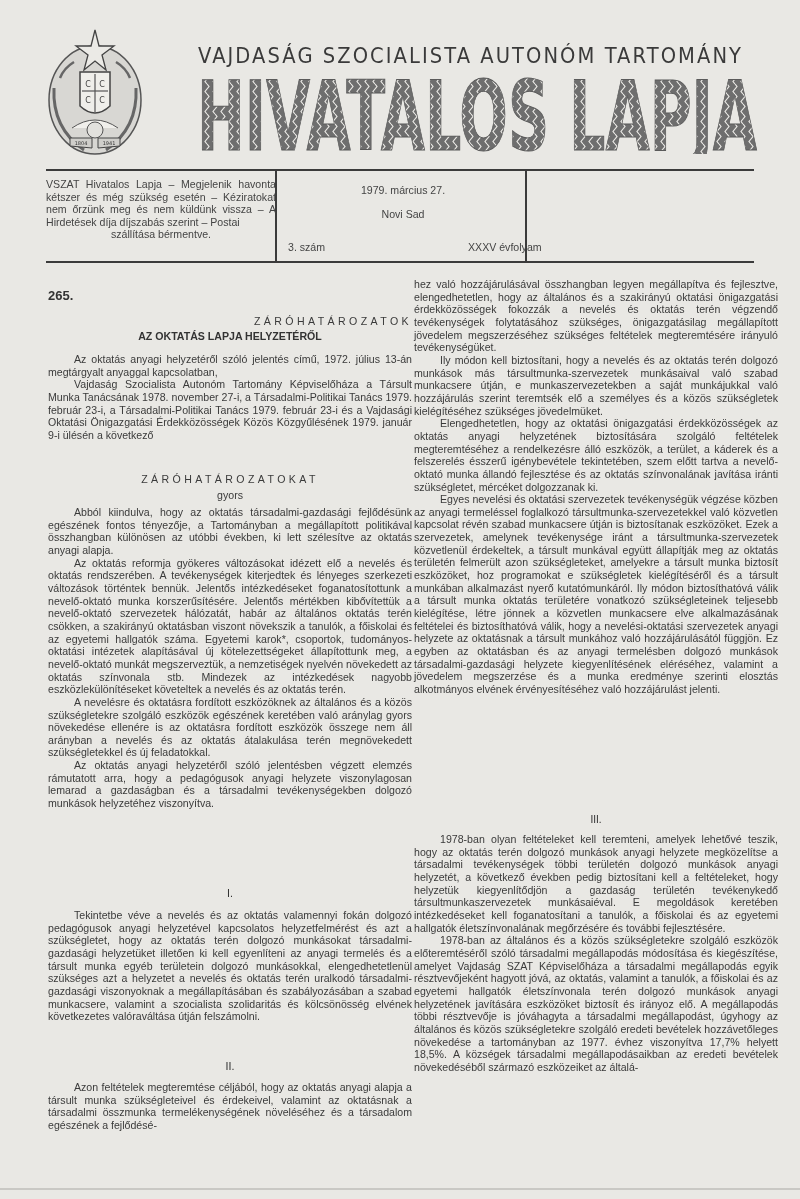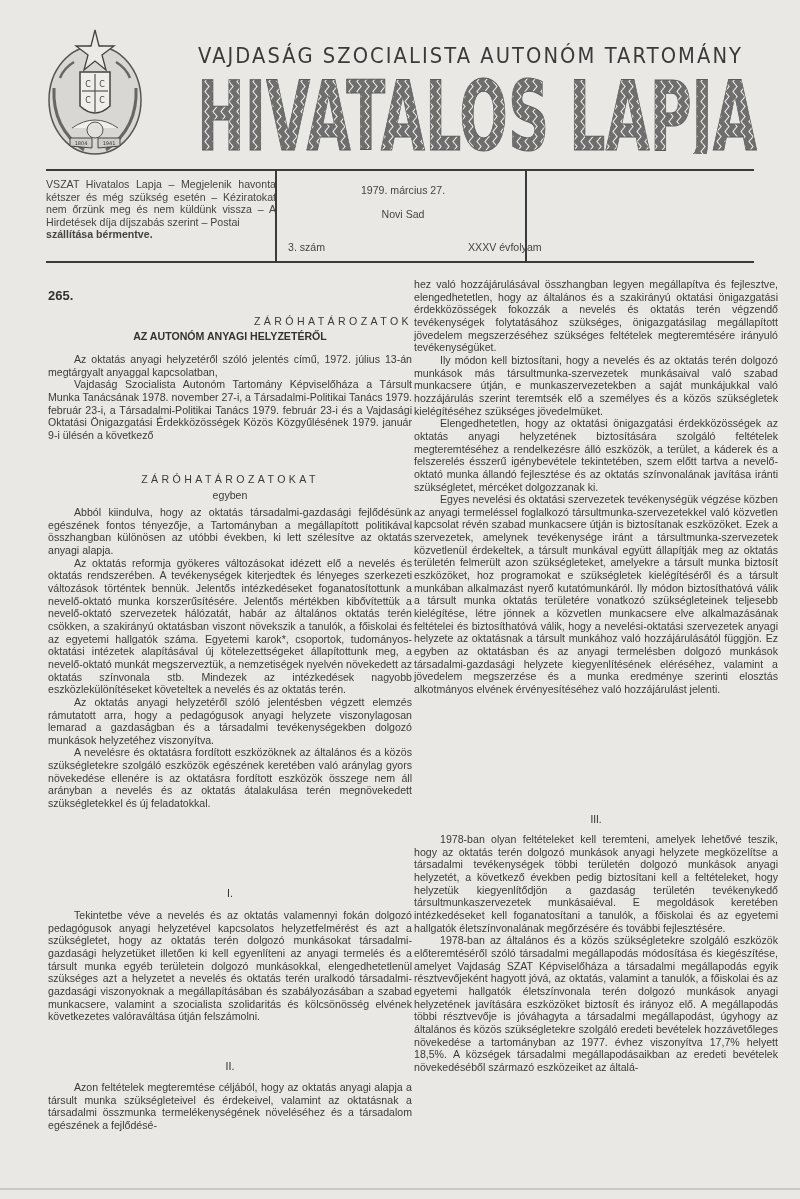--- a/index.html
+++ b/index.html
@@ -24,21 +24,21 @@
     position: absolute; left: 195px; top: 74px; width: 565px; height: 80px;
   }
   .masthead-title svg { width: 100%; height: 100%; }
 
   
   .rule { position: absolute; background: #3b3b3b; }
   .info-left {
     position: absolute; left: 46px; top: 178px; width: 230px;
     font-size: 10.6px; line-height: 12.6px; color: #444; text-align: justify;
   }
-  .info-left .last { text-align: left; display: block; font-weight: bold; }
+  .info-left .last { text-align: center; display: block; }
   .info-mid-date { position: absolute; left: 283px; top: 184px; width: 240px; text-align: center; font-size: 10.6px; color: #444; }
   .info-mid-place { position: absolute; left: 283px; top: 208px; width: 240px; text-align: center; font-size: 10.6px; color: #444; }
   .info-mid-issue { position: absolute; left: 288px; top: 241px; font-size: 10.6px; color: #444; }
   .info-mid-vol { position: absolute; left: 428px; top: 241px; font-size: 10.6px; color: #444; margin-left: 40px; }
   .info-right {
     position: absolute; left: 552px; top: 189px; width: 216px;
     font-size: 10.6px; line-height: 12.6px; color: #444; text-align: justify;
   }
   .art-no { position: absolute; left: 48px; top: 288px; font-weight: bold; font-size: 13px; color: #333; }
   .h-spaced { position: absolute; left: 48px; width: 364px; text-align: center; letter-spacing: 3.4px; font-size: 10.6px; color: #3a3a3a; }
@@ -99,35 +99,35 @@
     <span>VSZAT Hivatalos Lapja – Megjelenik havonta kétszer és még szükség esetén – Kéziratokat nem őrzünk meg és nem küldünk vissza – A Hirdetések díja díjszabás szerint – Postai</span>
     <span class="last">szállítása bérmentve.</span>
   </div>
   <div class="info-mid-date">1979. március 27.</div>
   <div class="info-mid-place">Novi Sad</div>
   <div class="info-mid-issue">3. szám</div>
   <div class="info-mid-vol">XXXV évfolyam</div>
 
   <div class="art-no">265.</div>
   <div class="h-spaced" style="top:315px;text-align:right;">ZÁRÓHATÁROZATOK</div>
-  <div class="h-bold" style="top:330px;">AZ AUTONÓM ANYAGI HELYZETÉRŐL</div>
+  <div class="h-bold" style="top:330px;">AZ OKTATÁS LAPJA HELYZETÉRŐL</div>
 
   <div class="block" style="left:48px;top:353px;">
     <p>Az oktatás anyagi helyzetéről szóló jelentés című, 1972. július 13-án megtárgyalt anyaggal kapcsolatban,</p>
     <p>Vajdaság Szocialista Autonóm Tartomány Képviselőháza a Társult Munka Tanácsának 1978. november 27-i, a Társadalmi-Politikai Tanács 1979. február 23-i, a Társadalmi-Politikai Tanács 1979. február 23-i és a Vajdasági Oktatási Önigazgatási Érdekközösségek Közös Közgyűlésének 1979. január 9-i ülésén a következő</p>
   </div>
 
   <div class="h-spaced" style="top:473px;">ZÁRÓHATÁROZATOKAT</div>
-  <div class="h-plain" style="top:489px;">egyben</div>
+  <div class="h-plain" style="top:489px;">gyors</div>
 
   <div class="block" style="left:48px;top:506px;">
     <p>Abból kiindulva, hogy az oktatás társadalmi-gazdasági fejlődésünk egészének fontos tényezője, a Tartományban a megállapított politikával összhangban különösen az utóbbi években, ki lett szélesítve az oktatás anyagi alapja.</p>
     <p>Az oktatás reformja gyökeres változásokat idézett elő a nevelés és oktatás rendszerében. A tevékenységek kiterjedtek és lényeges szerkezeti változások történtek bennük. Jelentős intézkedéseket foganatosítottunk a nevelő-oktató munka korszerűsítésére. Jelentős mértékben kibővítettük a nevelő-oktató szervezetek hálózatát, habár az általános oktatás terén csökken, a szakirányú oktatásban viszont növekszik a tanulók, a főiskolai és az egyetemi hallgatók száma. Egyetemi karok*, csoportok, tudományos-oktatási intézetek alapításával új kötelezettségeket állapítottunk meg, a nevelő-oktató munkát megszerveztük, a nemzetiségek nyelvén növekedett az oktatás színvonala stb. Mindezek az intézkedések nagyobb eszközlekülönítéseket követeltek a nevelés és az oktatás terén.</p>
+    <p>A nevelésre és oktatásra fordított eszközöknek az általános és a közös szükségletekre szolgáló eszközök egészének keretében való aránylag gyors növekedése ellenére is az oktatásra fordított eszközök összege nem áll arányban a nevelés és az oktatás átalakulása terén megnövekedett szükségletekkel és új feladatokkal.</p>
     <p>Az oktatás anyagi helyzetéről szóló jelentésben végzett elemzés rámutatott arra, hogy a pedagógusok anyagi helyzete viszonylagosan lemarad a gazdaságban és a társadalmi tevékenységekben dolgozó munkások helyzetéhez viszonyítva.</p>
-    <p>A nevelésre és oktatásra fordított eszközöknek az általános és a közös szükségletekre szolgáló eszközök egészének keretében való aránylag gyors növekedése ellenére is az oktatásra fordított eszközök összege nem áll arányban a nevelés és az oktatás átalakulása terén megnövekedett szükségletekkel és új feladatokkal.</p>
   </div>
 
   <div class="sec-left" style="top:887px;">I.</div>
   <div class="block" style="left:48px;top:909px;">
     <p>Tekintetbe véve a nevelés és az oktatás valamennyi fokán dolgozó pedagógusok anyagi helyzetével kapcsolatos helyzetfelmérést és azt a szükségletet, hogy az oktatás terén dolgozó munkásokat társadalmi-gazdasági helyzetüket illetően ki kell egyenlíteni az anyagi termelés és a társult munka egyéb területein dolgozó munkásokkal, elengedhetetlenül szükséges azt a helyzetet a nevelés és oktatás terén uralkodó társadalmi-gazdasági viszonyoknak a megállapításában és szabályozásában a szabad munkacsere, valamint a szocialista szolidaritás és kölcsönösség elvének következetes valóraváltása útján felszámolni.</p>
   </div>
 
   <div class="sec-left" style="top:1060px;">II.</div>
   <div class="block" style="left:48px;top:1081px;">
     <p>Azon feltételek megteremtése céljából, hogy az oktatás anyagi alapja a társult munka szükségleteivel és érdekeivel, valamint az oktatásnak a társadalmi összmunka termelékenységének növeléséhez és a társadalom egészének a fejlődésé-</p>

